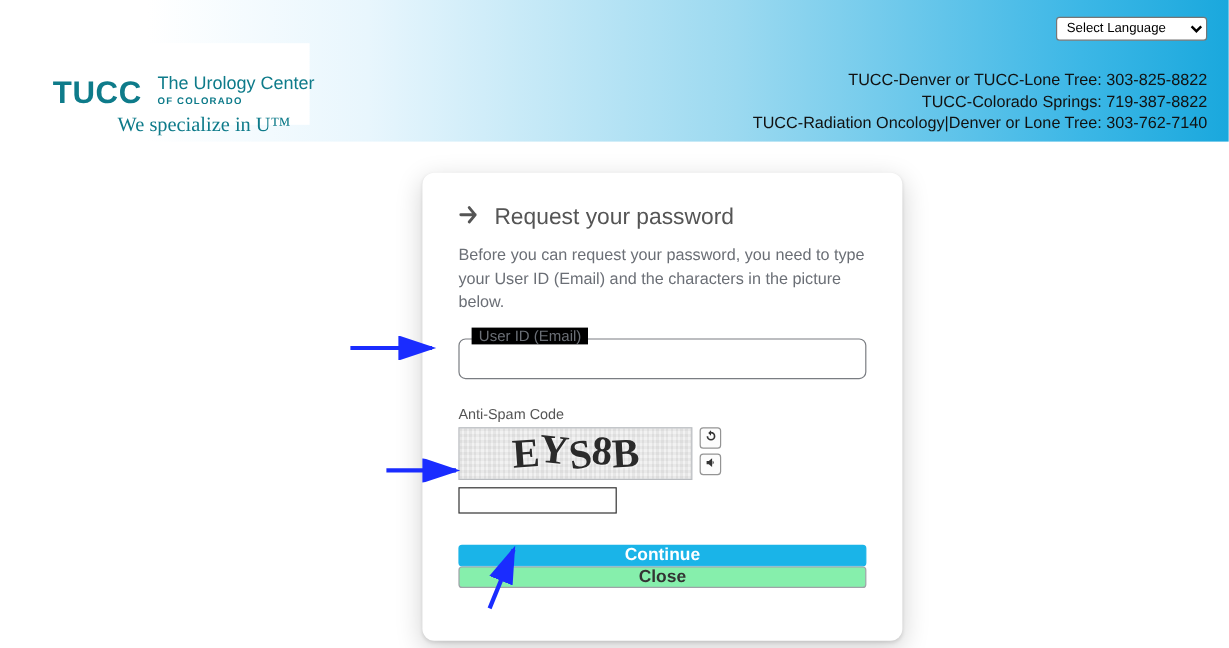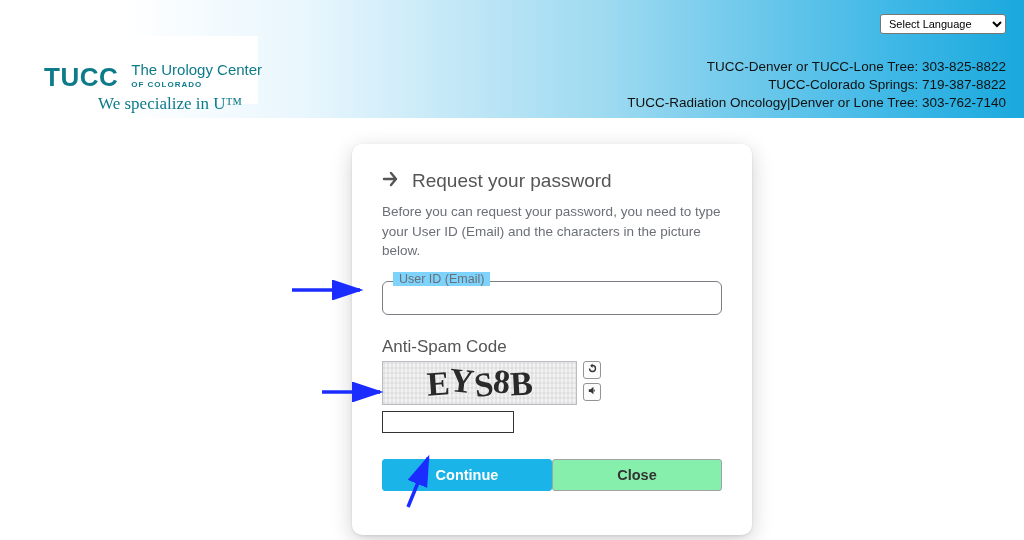--- a/index.html
+++ b/index.html
@@ -107,36 +107,36 @@
     border: 1px solid #7a7d82;
     border-radius: 6px;
     position: relative;
     height: 34px;
     margin-bottom: 22px;
   }
   .legend {
     position: absolute;
     top: -10px;
     left: 10px;
-    background: #7dd3fc;
+    background: #000000;
     padding: 0 6px;
     font-size: 12.5px;
     color: #6b6f76;
   }
   .field-input {
     width: 100%;
     height: 100%;
     border: none;
     outline: none;
     background: transparent;
     padding: 0 10px;
     font-size: 14px;
   }
 
-  .section-label { font-size: 17px; color: #555; margin-bottom: 4px; }
+  .section-label { font-size: 12px; color: #555; margin-bottom: 4px; }
 
   .captcha-row { display: flex; align-items: stretch; gap: 6px; }
   .captcha-img {
     width: 195px;
     height: 44px;
     border: 1px solid #b9bcc0;
     background:
       repeating-linear-gradient(90deg, rgba(0,0,0,.05) 0 2px, transparent 2px 4px),
       repeating-linear-gradient(0deg, rgba(0,0,0,.04) 0 2px, transparent 2px 5px),
       #f2f2f2;
@@ -177,21 +177,21 @@
 
   .code-input {
     margin-top: 6px;
     width: 132px;
     height: 22px;
     border: 1px solid #333;
     padding: 0 6px;
     font-size: 13px;
   }
 
-  .btn-row { display: flex; margin-top: 26px; }
+  .btn-row { display: flex; margin-top: 26px; flex-direction: column; }
   .btn {
     flex: 1;
     height: 32px;
     border-radius: 3px;
     font-size: 14.5px;
     font-weight: 600;
     cursor: pointer;
   }
   .btn-primary {
     background: #1ab4e8;

